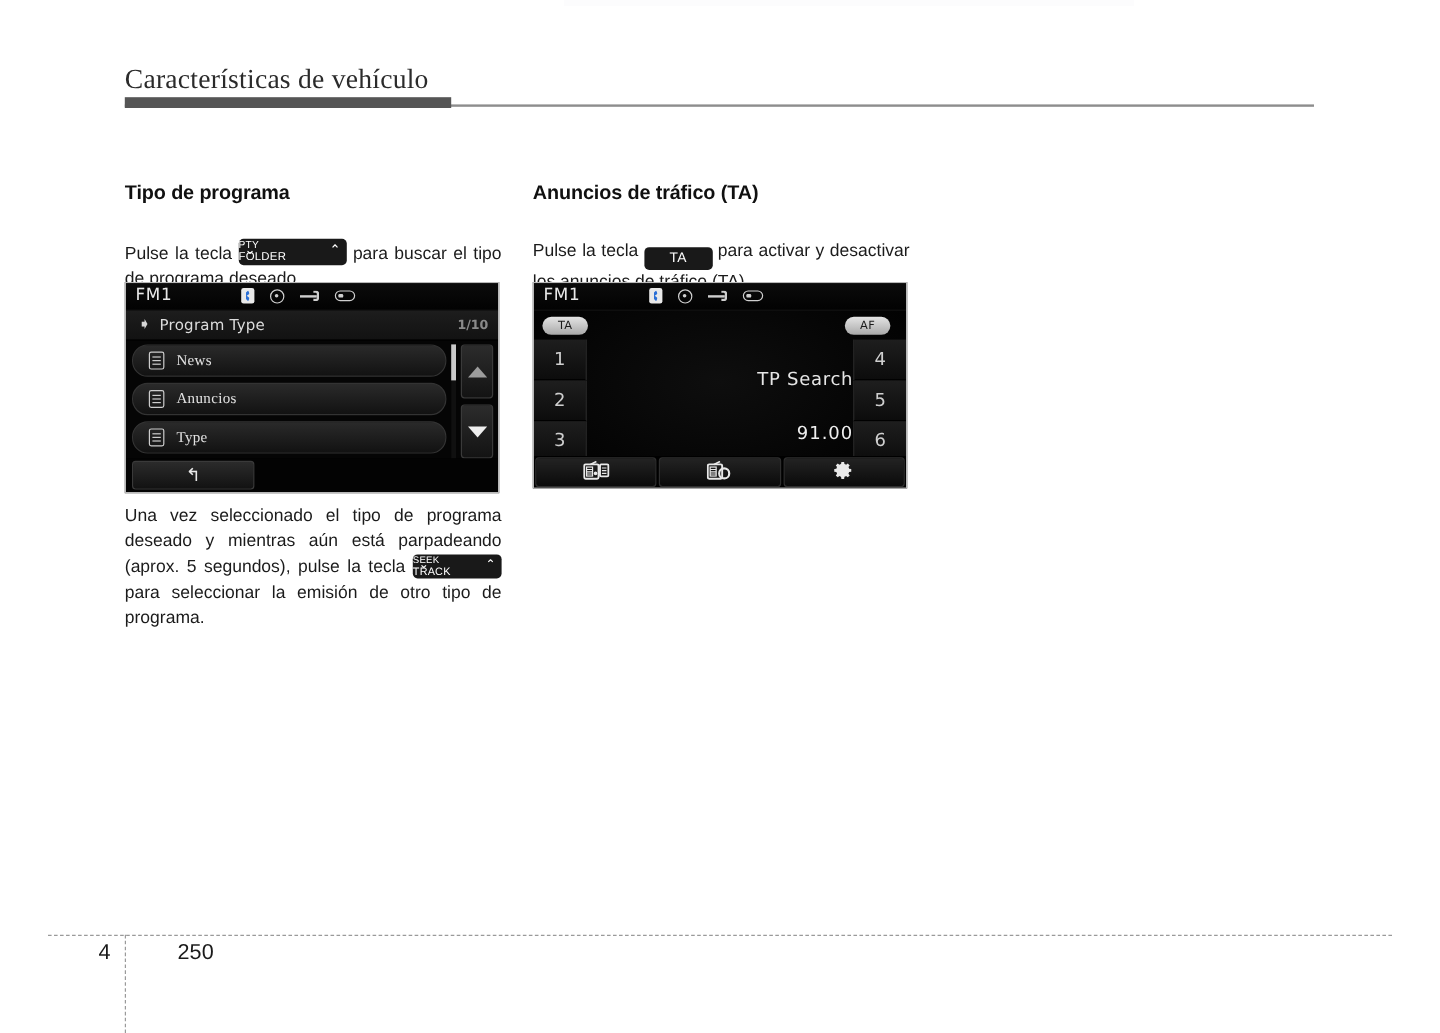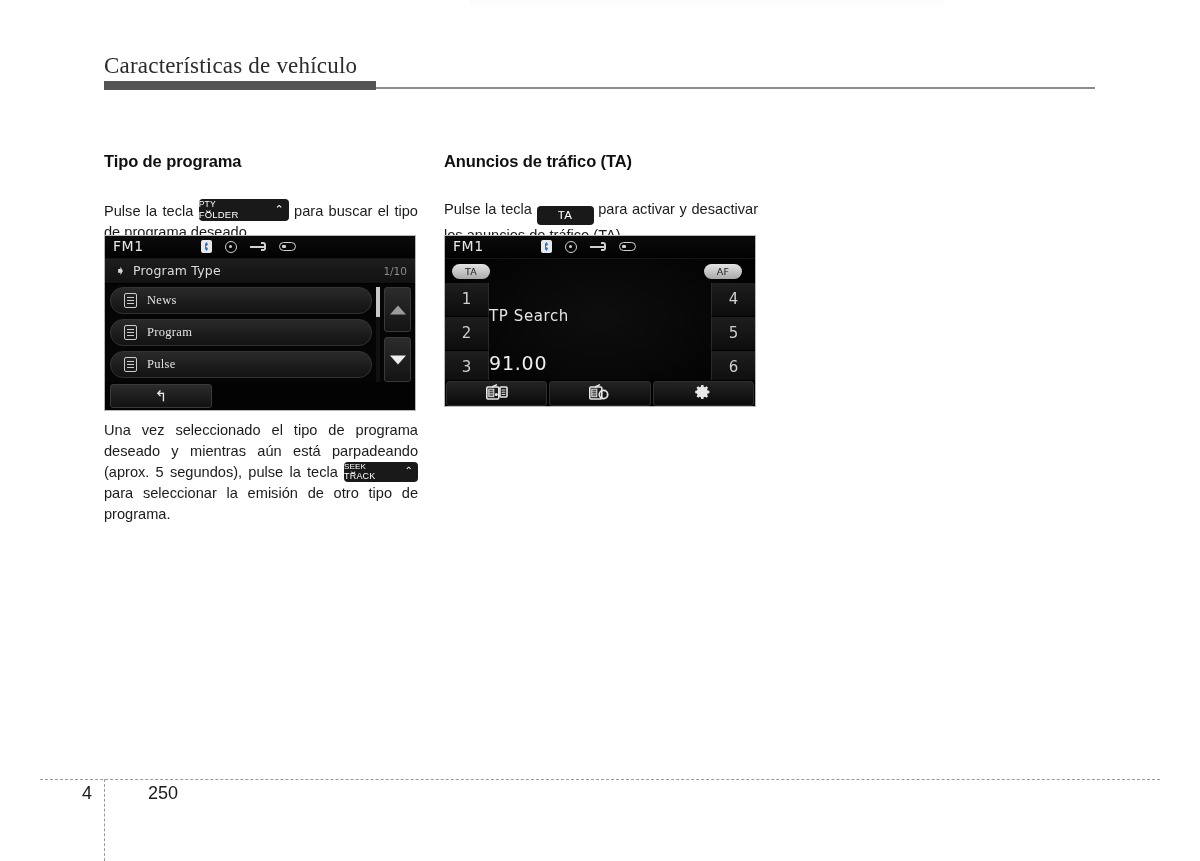--- a/index.html
+++ b/index.html
@@ -317,20 +317,21 @@
     left: 28px; top: 4px;
     font-size: 12.5px;
     color: #dcdcdc;
     letter-spacing: 0.2px;
   }
   .list-title .pager {
     position: absolute;
     right: 8px; top: 6px;
     font-size: 10.5px;
     color: #8a8a8a;
+    font-weight: bold;
   }
 
   .list-area {
     position: relative;
     height: 100px;
     background: #050505;
     padding: 4px 0 0 0;
   }
   .list-rows {
     position: absolute;
@@ -488,31 +489,31 @@
   }
   .preset-col.left .preset { border-right: 1px solid #2a2a2a; }
   .preset-col.right .preset { border-left: 1px solid #2a2a2a; }
 
   .radio-center {
     position: absolute;
     left: 44px;
     right: 44px;
     top: 24px;
     height: 99px;
-    text-align: left;
+    text-align: right;
   }
   .tp-search {
     margin-top: 24px;
     font-size: 15px;
     color: #e6e6e6;
     letter-spacing: 0.6px;
   }
   .freq {
     margin-top: 27px;
-    font-size: 19px;
+    font-size: 15px;
     color: #efefef;
     letter-spacing: 0.8px;
   }
 
   .radio-toolbar {
     position: absolute;
     left: 0;
     bottom: 0;
     width: 100%;
     height: 27px;
@@ -621,29 +622,29 @@
               <i></i>
             </span>
           <span class="lbl">News</span>
         </div>
         <div class="list-row">
           <span class="doc-icon">
               <i></i>
               <i></i>
               <i></i>
             </span>
-          <span class="lbl">Program</span>
+          <span class="lbl">Anuncios</span>
         </div>
         <div class="list-row">
           <span class="doc-icon">
               <i></i>
               <i></i>
               <i></i>
             </span>
-          <span class="lbl">Pulse</span>
+          <span class="lbl">Type</span>
         </div>
       </div>
 
       <div class="scroll-track">
         <div class="scroll-thumb"></div>
       </div>
 
       <div class="scroll-btns">
         <div class="scroll-btn">
           <span class="tri up"></span>

